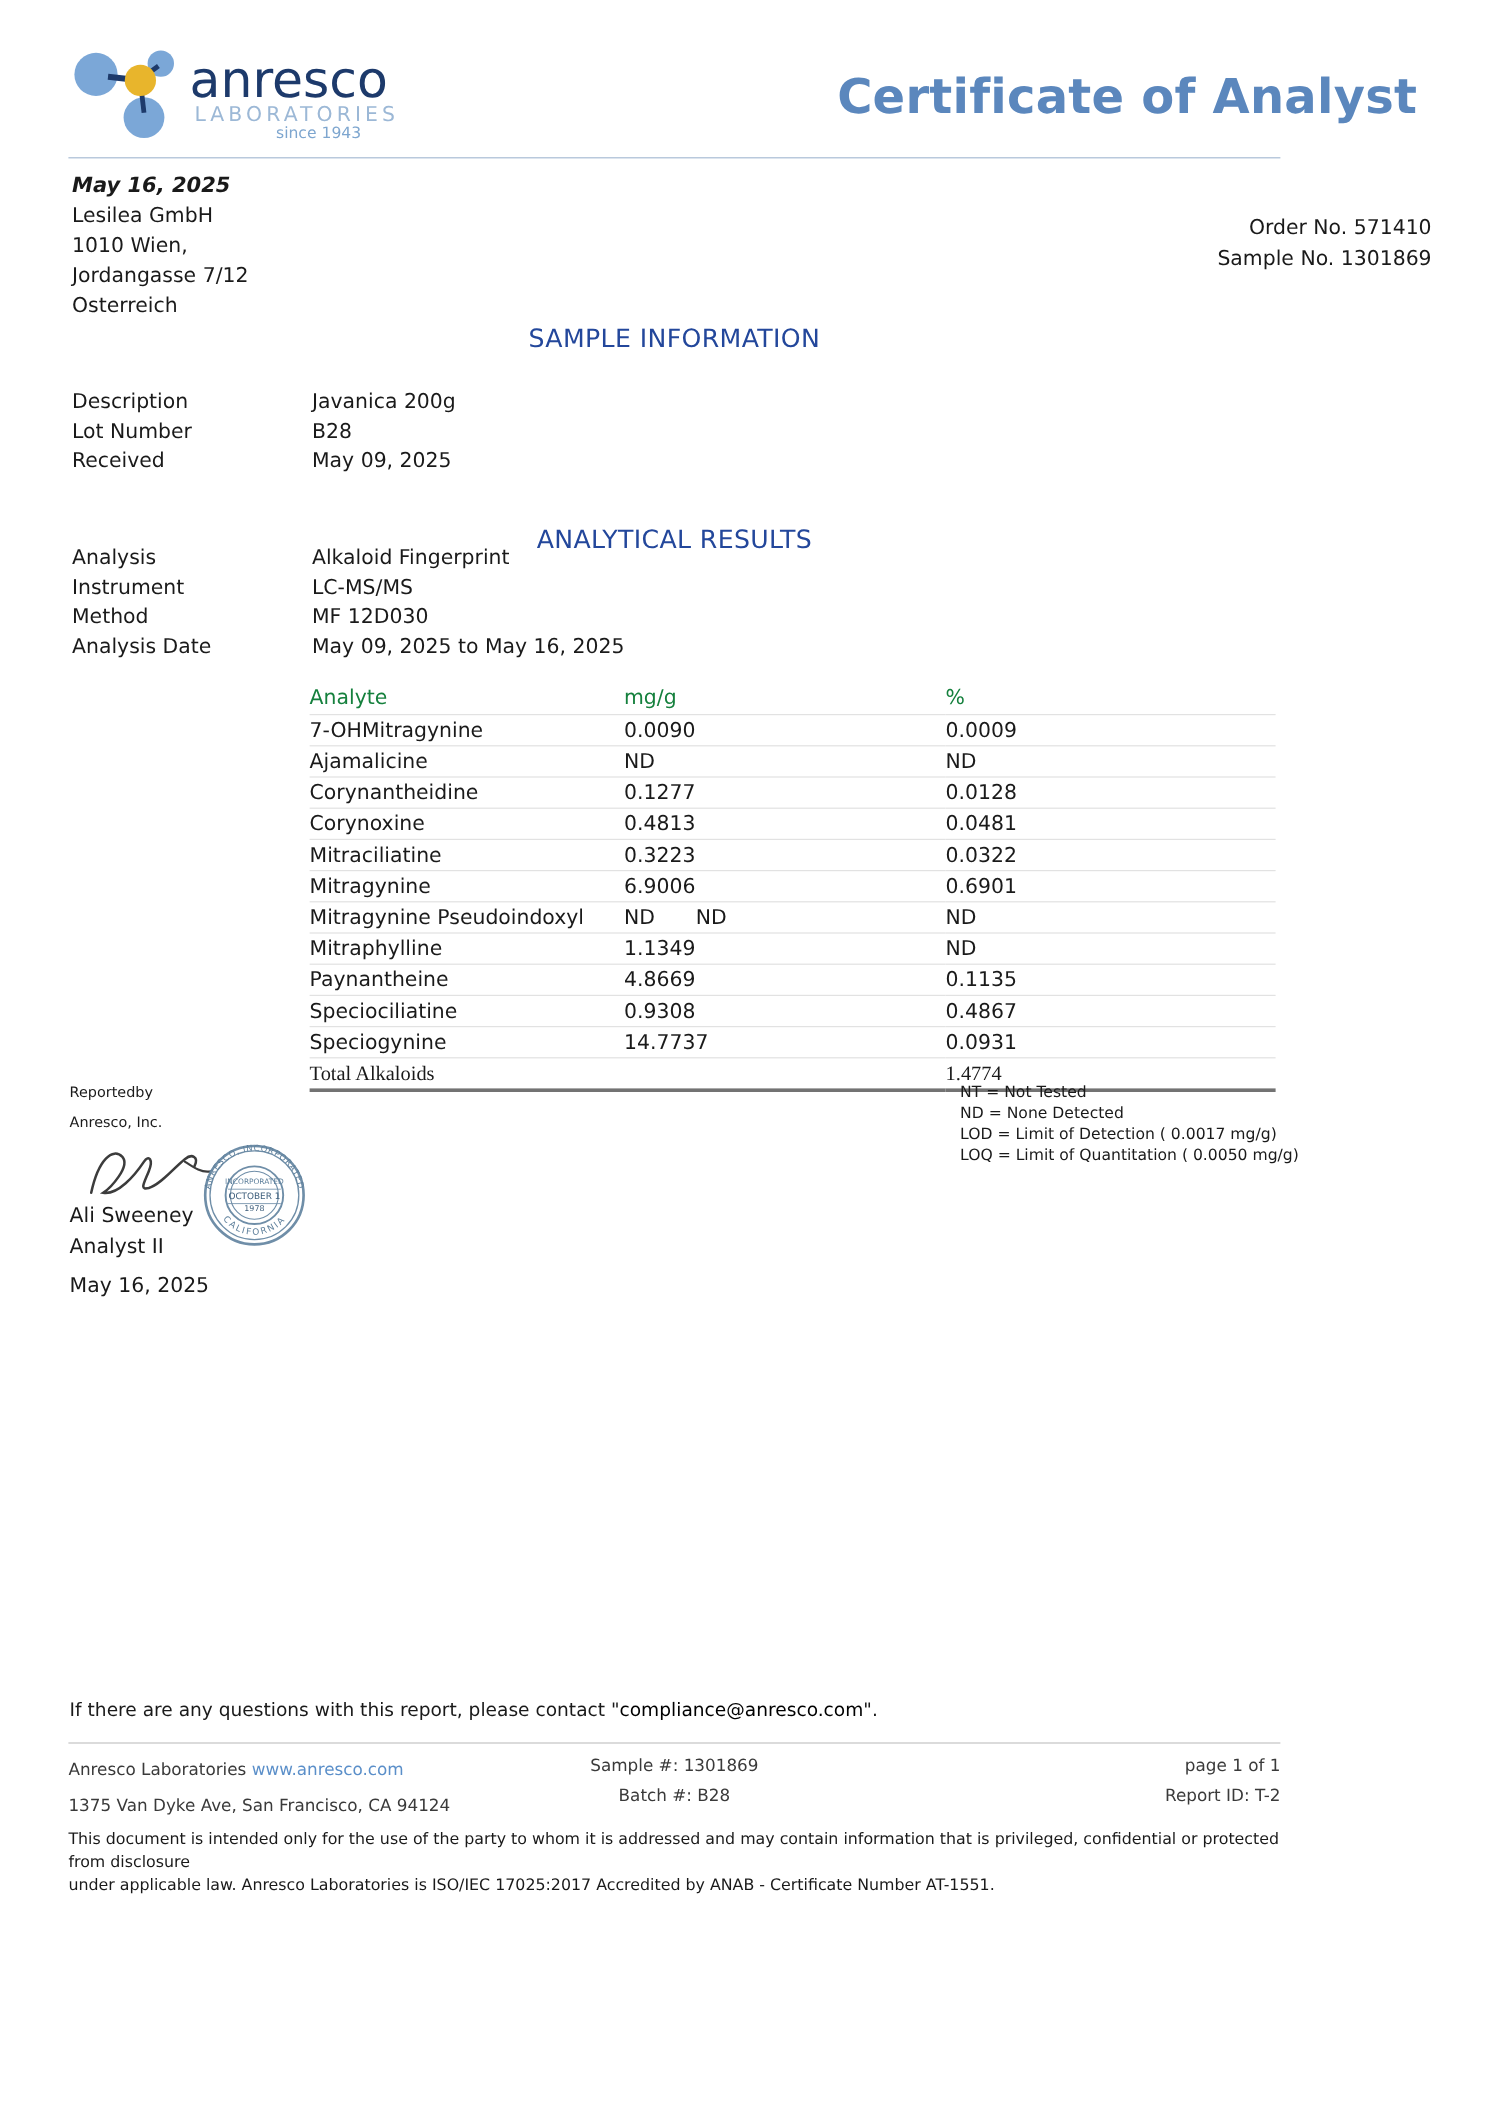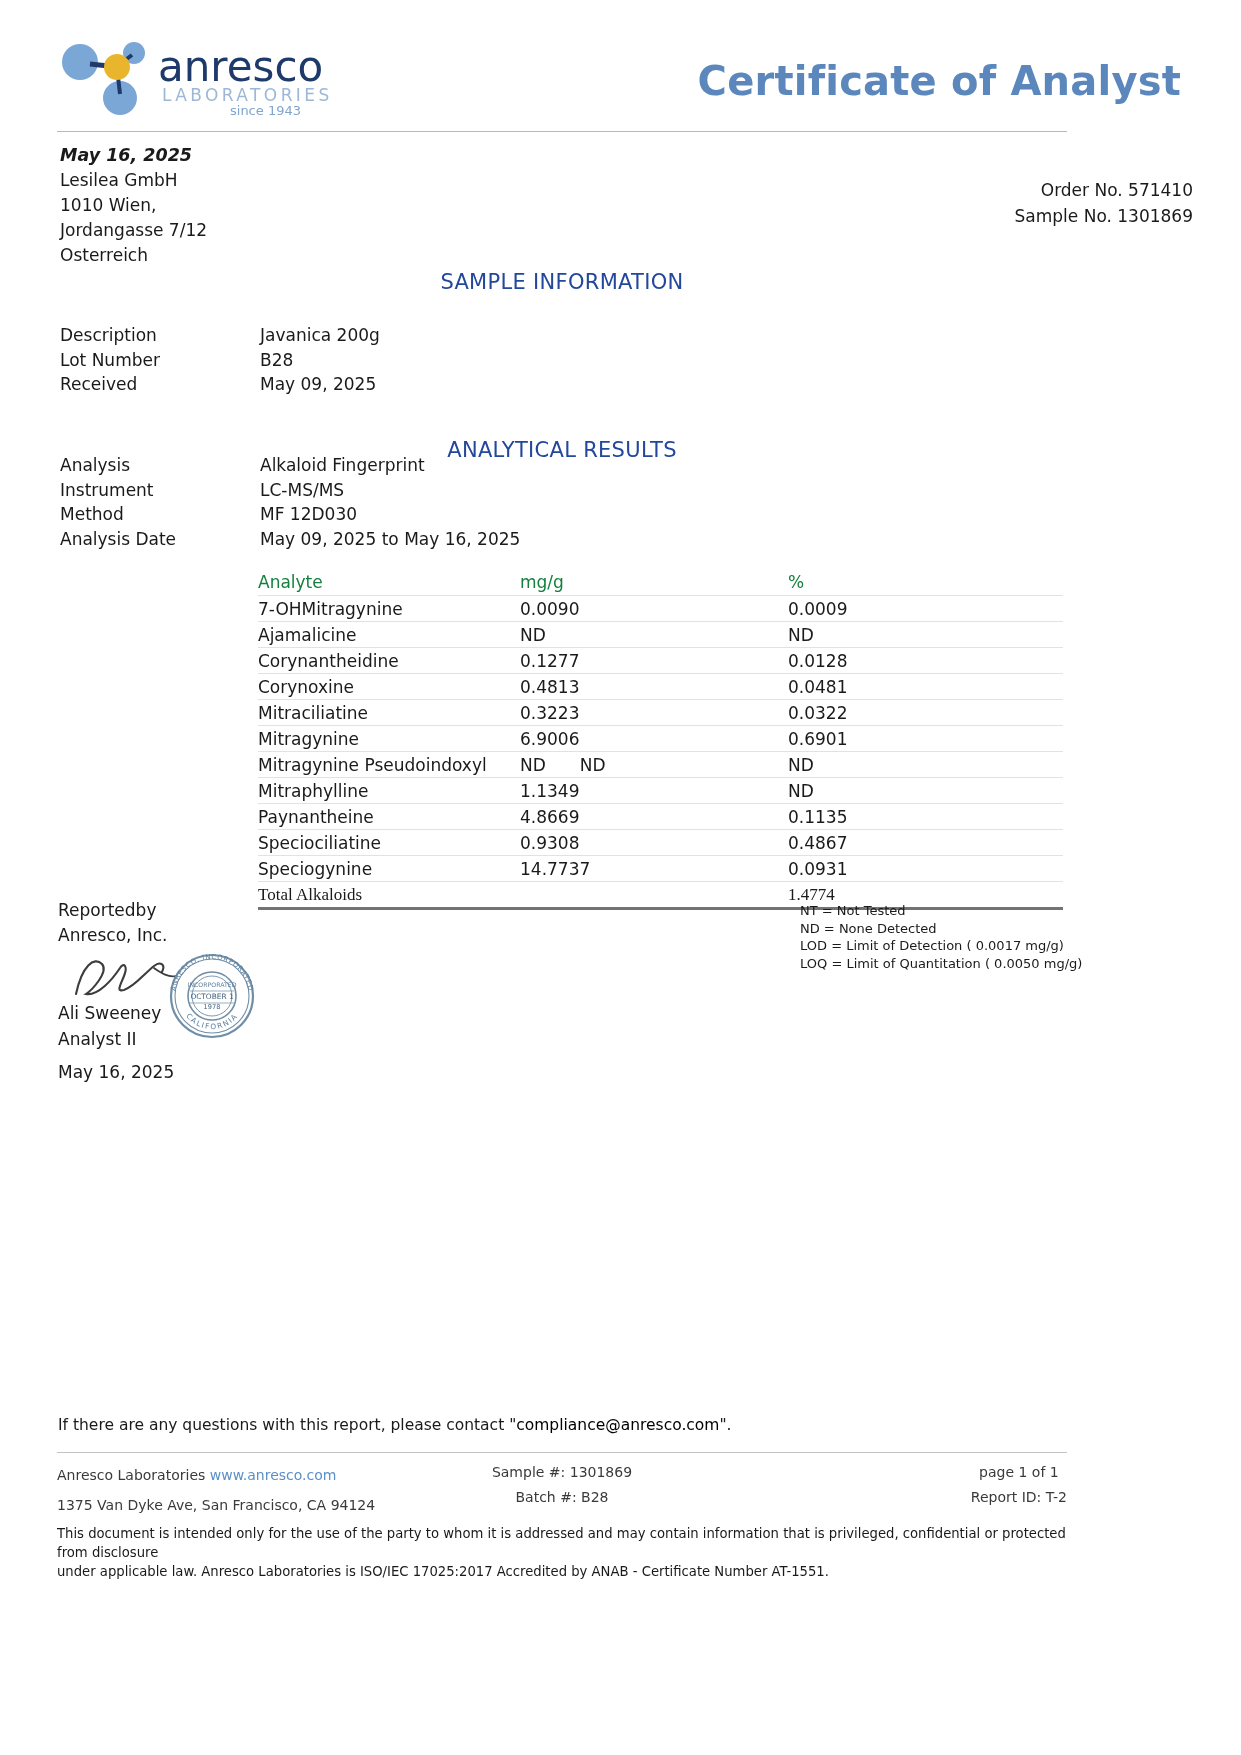--- a/index.html
+++ b/index.html
@@ -135,21 +135,21 @@
   .col-pct { width: 275px; }
   .cell-pct { padding-left: 3px; }
   .pct-indent { padding-left: 12px; }
   .mgg-dual span.second { padding-left: 34px; }
 
   
   .reported {
     position: absolute;
     left: 58px;
     top: 898px;
-    font-size: 17px;
+    font-size: 12px;
     line-height: 25px;
     color: #1a1a1a;
   }
   .signature-area {
     position: absolute;
     left: 58px;
     top: 950px;
     width: 260px;
     height: 110px;
   }
@@ -210,21 +210,21 @@
     width: 1010px;
     font-size: 14px;
     color: #3a3a3a;
   }
   .footer-cols {
     position: relative;
     height: 56px;
   }
   .f-left  { position: absolute; left: 0; top: 0; line-height: 30px; }
   .f-mid   { position: absolute; left: 0; right: 0; top: 0; text-align: center; line-height: 25px;}
-  .f-right { position: absolute; right: 0; top: 0; text-align: center; line-height: 25px; }
+  .f-right { position: absolute; right: 0; top: 0; text-align: right; line-height: 25px; }
   .f-web { color: #5b8fc9; }
   .disclaimer {
     position: absolute;
     left: 57px;
     top: 1524px;
     width: 1010px;
     font-size: 13.2px;
     line-height: 19px;
     color: #1a1a1a;
   }

